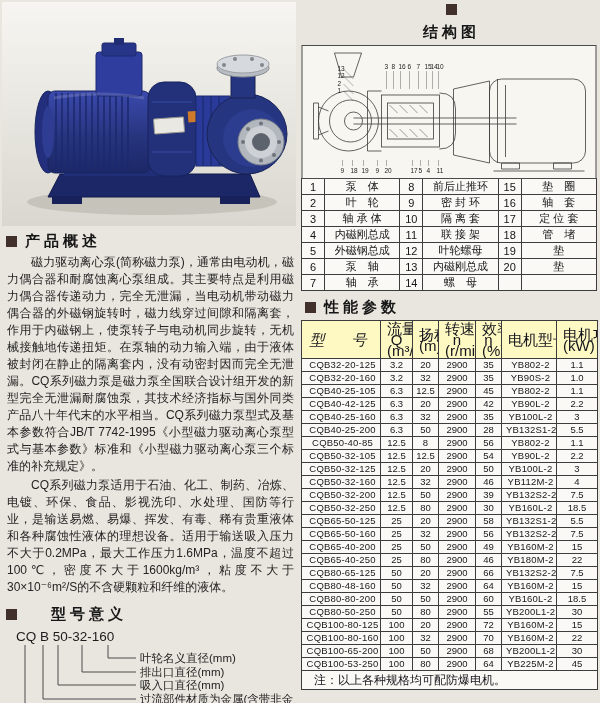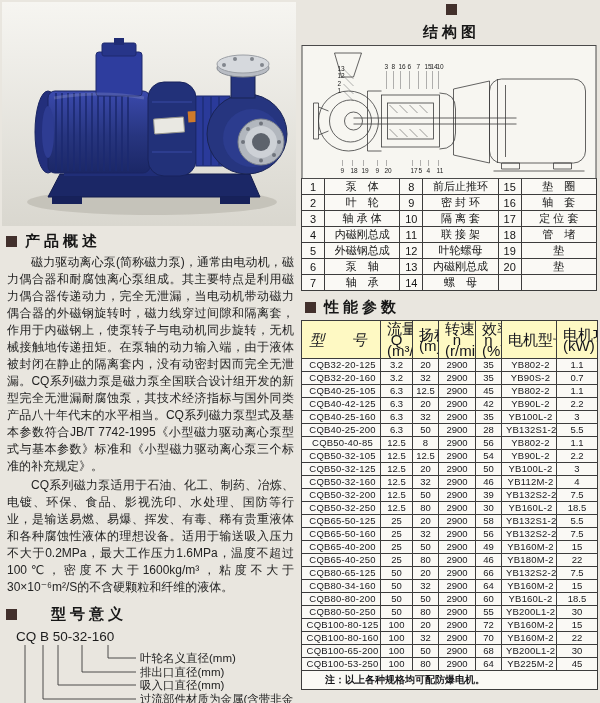--- a/index.html
+++ b/index.html
@@ -30,22 +30,22 @@
 
   
   .perf-table { width:296px; table-layout:fixed; margin-top:2px; }
   .perf-table th, .perf-table td { border:1px solid #3c3c3c; overflow:hidden; white-space:nowrap; }
   .perf-table thead th { background:#fef9c3; font-weight:normal; font-size:15px;
                          line-height:11px; padding:2px 6px; color:#15151d; }
   .perf-table thead th .hl { display:block; text-align:center; }
   .perf-table td { height:12px; line-height:12px; font-size:9.5px; text-align:center;
                    padding:0 1px; color:#18181c; }
   .perf-table td.cell-left { text-align:center; padding-left:4px; letter-spacing:0.2px; }
-  .perf-table tfoot td { height:18px; line-height:18px; text-align:left; padding:0 23px;
-                         font-size:10px;font-weight:bold; }
+  .perf-table tfoot td { height:18px; line-height:18px; text-align:left; padding:0 12px;
+                         font-size:12px; }
   .th-model { letter-spacing:6px;font-style:italic; }
 
   
   .model-svg { display:block; width:294px; height:106px; margin:4px 0 0 6px; }
   .model-svg text { font-family:"Liberation Sans","DejaVu Sans",sans-serif; fill:#222; }
   .model-svg .code { font-size:13.5px; fill:#1c1c1c; }
   .model-svg .lbl  { font-size:11.5px; }
   .model-svg polyline { fill:none; stroke:#3a3a3a; stroke-width:0.9; }
 
   
@@ -336,21 +336,21 @@
           <td class="cell-left">YB802-2</td>
           <td>1.1</td>
         </tr>
         <tr>
           <td class="cell-left">CQB32-20-160</td>
           <td>3.2</td>
           <td>32</td>
           <td>2900</td>
           <td>35</td>
           <td class="cell-left">YB90S-2</td>
-          <td>0.7</td>
+          <td>1.0</td>
         </tr>
         <tr>
           <td class="cell-left">CQB40-25-105</td>
           <td>6.3</td>
           <td>12.5</td>
           <td>2900</td>
           <td>45</td>
           <td class="cell-left">YB802-2</td>
           <td>1.1</td>
         </tr>
@@ -474,21 +474,21 @@
         <tr>
           <td class="cell-left">CQB80-65-125</td>
           <td>50</td>
           <td>20</td>
           <td>2900</td>
           <td>66</td>
           <td class="cell-left">YB132S2-2</td>
           <td>7.5</td>
         </tr>
         <tr>
-          <td class="cell-left">CQB80-34-160</td>
+          <td class="cell-left">CQB80-48-160</td>
           <td>50</td>
           <td>32</td>
           <td>2900</td>
           <td>64</td>
           <td class="cell-left">YB160M-2</td>
           <td>15</td>
         </tr>
         <tr>
           <td class="cell-left">CQB80-80-200</td>
           <td>50</td>

